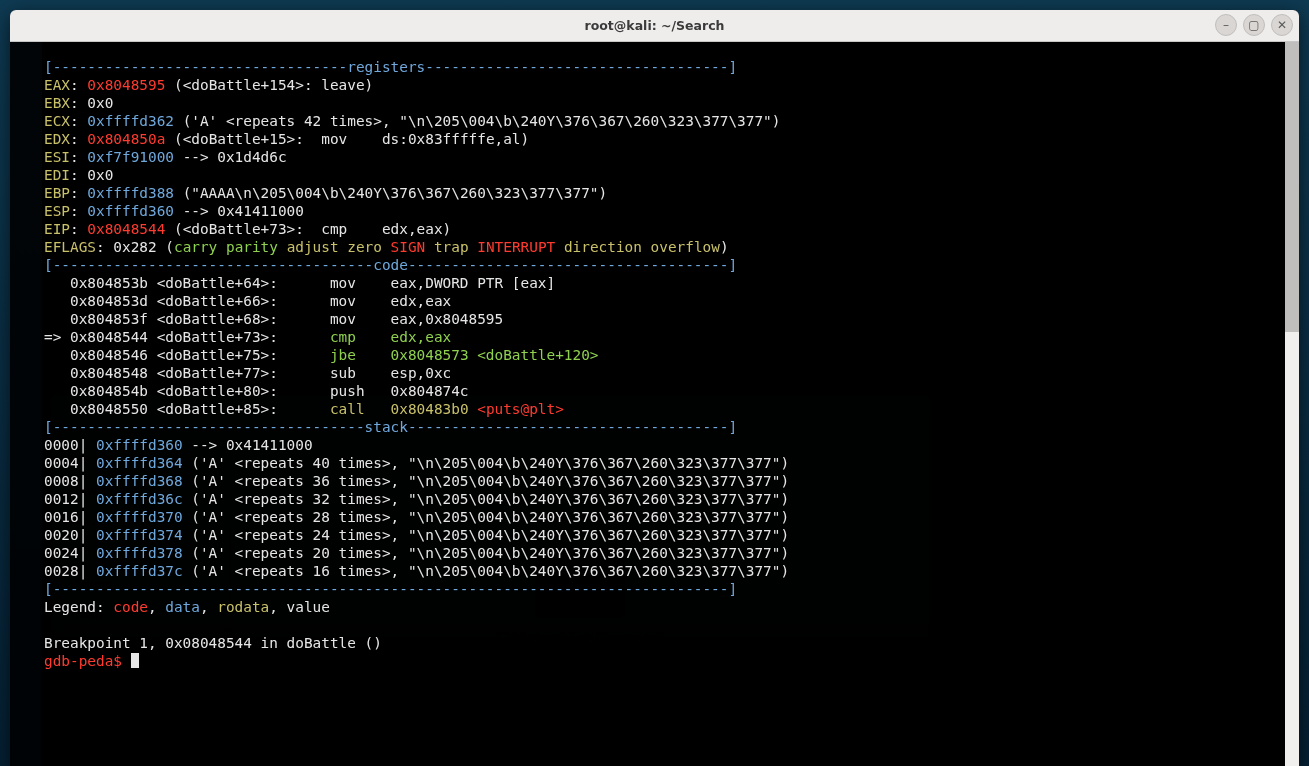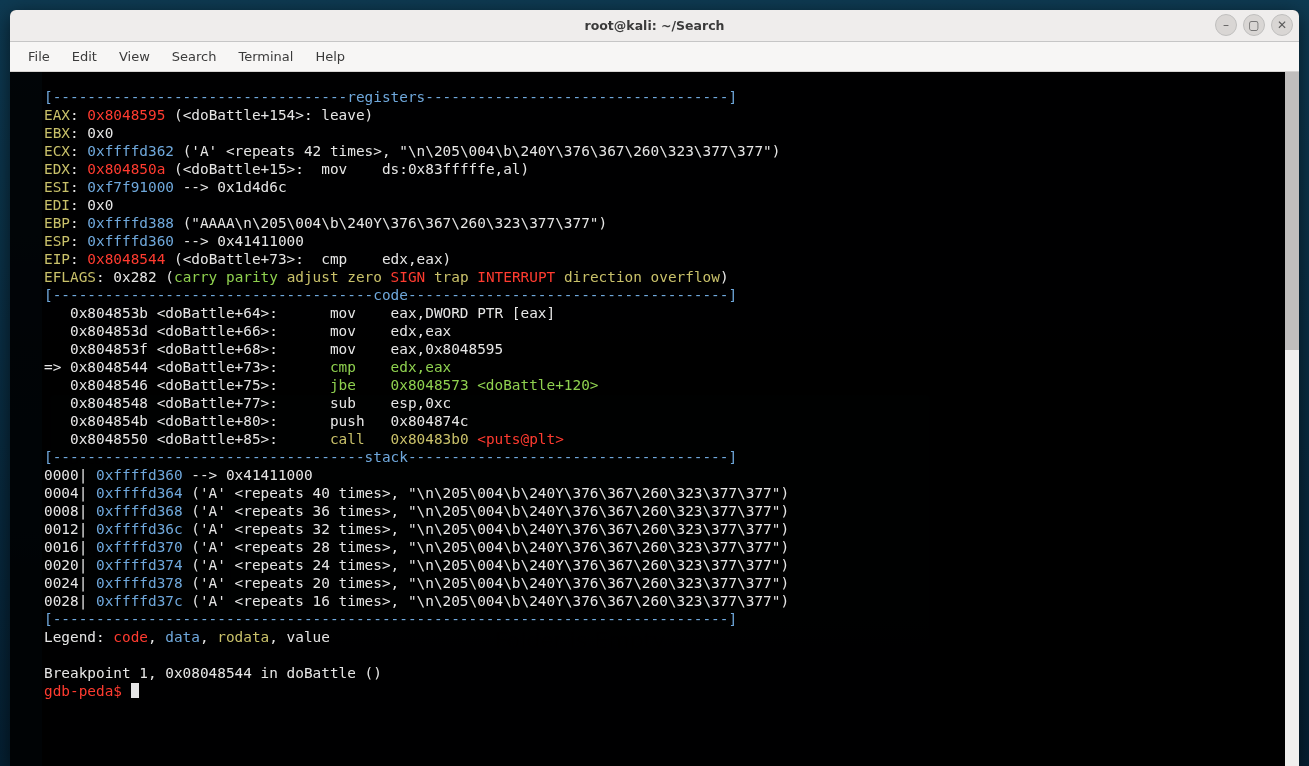--- a/index.html
+++ b/index.html
@@ -65,28 +65,20 @@
 
   <div class="window">
     <div class="titlebar">
       <span class="title">root@kali: ~/Search</span>
       <div class="win-btns">
         <div class="win-btn">–</div>
         <div class="win-btn">▢</div>
         <div class="win-btn close">✕</div>
       </div>
     </div>
-    <div class="menubar">
-      <div class="menu">File</div>
-      <div class="menu">Edit</div>
-      <div class="menu">View</div>
-      <div class="menu">Search</div>
-      <div class="menu">Terminal</div>
-      <div class="menu">Help</div>
-    </div>
     <div class="term-wrap">
       <div class="term"><span class="c-blue">[----------------------------------registers-----------------------------------]</span>
 <span class="c-yel">EAX</span><span>: </span><span class="c-red">0x8048595</span><span class="c-wht"> (&lt;doBattle+154&gt;: leave)</span>
 <span class="c-yel">EBX</span><span class="c-wht">: 0x0</span>
 <span class="c-yel">ECX</span><span>: </span><span class="c-blue">0xffffd362</span><span class="c-wht"> ('A' &lt;repeats 42 times&gt;, "\n\205\004\b\240Y\376\367\260\323\377\377")</span>
 <span class="c-yel">EDX</span><span>: </span><span class="c-red">0x804850a</span><span class="c-wht"> (&lt;doBattle+15&gt;:  mov    ds:0x83fffffe,al)</span>
 <span class="c-yel">ESI</span><span>: </span><span class="c-blue">0xf7f91000</span><span class="c-wht"> --&gt; 0x1d4d6c</span>
 <span class="c-yel">EDI</span><span class="c-wht">: 0x0</span>
 <span class="c-yel">EBP</span><span>: </span><span class="c-blue">0xffffd388</span><span class="c-wht"> ("AAAA\n\205\004\b\240Y\376\367\260\323\377\377")</span>
 <span class="c-yel">ESP</span><span>: </span><span class="c-blue">0xffffd360</span><span class="c-wht"> --&gt; 0x41411000</span>

